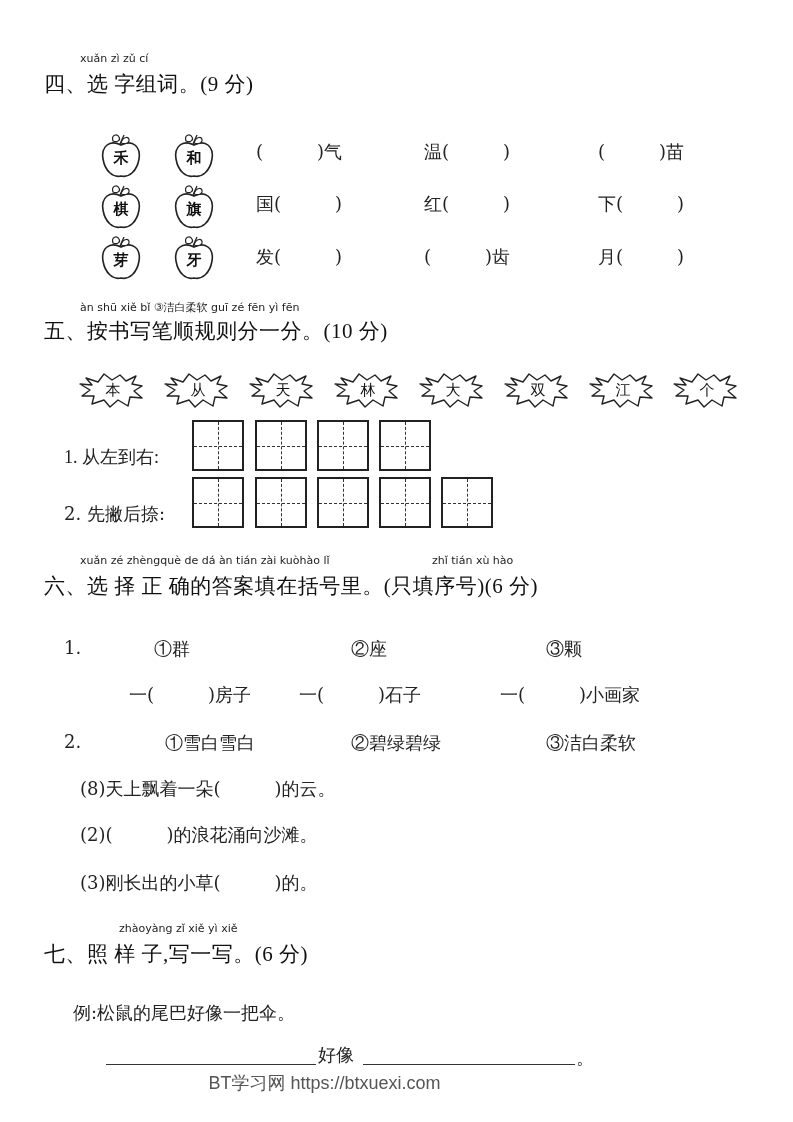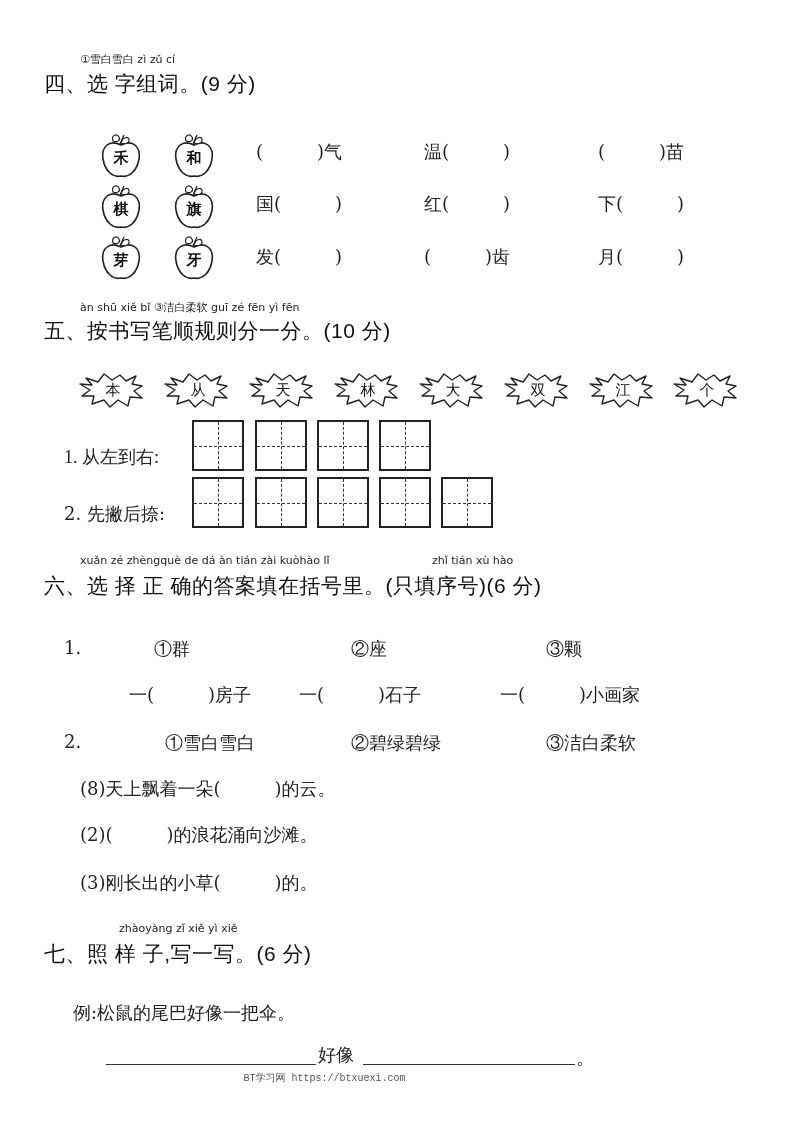--- a/index.html
+++ b/index.html
@@ -1,18 +1,18 @@
 <!DOCTYPE html>
 <html><head>
   <meta charset="utf-8">
   <style>
     * { margin: 0; padding: 0; box-sizing: border-box; }
     html, body { width: 793px; height: 1122px; background: #ffffff; overflow: hidden; }
     body { position: relative; font-family: "DejaVu Serif", "Liberation Serif", serif; color: #1a1a1a; }
-    .heading { position: absolute; font-family: Liberation Sans, sans-serif; font-size: 21px; color: #111; white-space: nowrap; letter-spacing: 0.5px; }
+    .heading { position: absolute; font-family: Liberation Serif, serif; font-size: 21px; color: #111; white-space: nowrap; letter-spacing: 0.5px; }
     .pinyin { position: absolute; font-family: "DejaVu Sans", "Liberation Sans", sans-serif; font-size: 11px; color: #222; white-space: nowrap; }
 
     .body-text { position: absolute; font-family: "DejaVu Serif", "Liberation Serif", serif; font-size: 18px; color: #222; white-space: nowrap; }
 
     
     .apple { position: absolute; width: 44px; height: 48px; }
     .apple svg { position: absolute; left: 0; top: 0; }
     .apple .ch { position: absolute; left: 0; top: 18px; width: 44px; text-align: center; font-size: 15px; font-weight: bold; font-family: "DejaVu Sans", "Liberation Sans", sans-serif; color: #111; }
 
     
@@ -20,26 +20,26 @@
     .burst svg { position: absolute; left: 0; top: 0; }
     .burst .ch { position: absolute; left: 0; top: 9px; width: 70px; text-align: center; font-size: 15px; font-family: "DejaVu Sans", "Liberation Sans", sans-serif; color: #111; }
 
     
     .tian { position: absolute; width: 52px; height: 51px; border: 2px solid #222; background: #fff; }
     .tian::before { content: ""; position: absolute; left: 0; right: 0; top: 50%; border-top: 1px dashed #333; }
     .tian::after { content: ""; position: absolute; top: 0; bottom: 0; left: 50%; border-left: 1px dashed #333; }
 
     .fill-line { position: absolute; border-bottom: 1.5px solid #333; height: 0; }
 
-    .footer { position: absolute; left: 0; width: 649px; top: 1071px; text-align: center; font-family: Liberation Mono, monospace; font-size: 10px; color: #555; }
+    .footer { position: absolute; left: 0; width: 649px; top: 1071px; text-align: center; font-family: Liberation Sans, sans-serif; font-size: 18px; color: #555; }
   </style>
 </head>
 <body>
 
-<div class="pinyin" style="left:80px; top:52px;">①雪白雪白  zì  zǔ  cí</div>
+<div class="pinyin" style="left:80px; top:52px;">xuǎn  zì  zǔ  cí</div>
 <div class="heading" style="left:44px; top:70px;">四、选 字组词。(9 分)</div>
 
 <div class="apple" style="left:99px; top:131px;">
   <svg width="44" height="48" viewBox="0 0 44 48">
       <path d="M22 14 C10 8 2 16 4 28 C6 40 14 47 22 45 C30 47 38 40 40 28 C42 16 34 8 22 14 Z" fill="#fff" stroke="#222" stroke-width="1.6"></path>
       <path d="M14 10 C12 4 18 2 20 6 C22 9 18 12 14 10Z M22 12 C24 5 31 5 30 10 C29 13 25 13 22 12Z" fill="#fff" stroke="#222" stroke-width="1.2"></path>
       <path d="M21 13 L25 4" stroke="#222" stroke-width="1.3"></path>
     </svg>
   <div class="ch">禾</div>
 </div>

